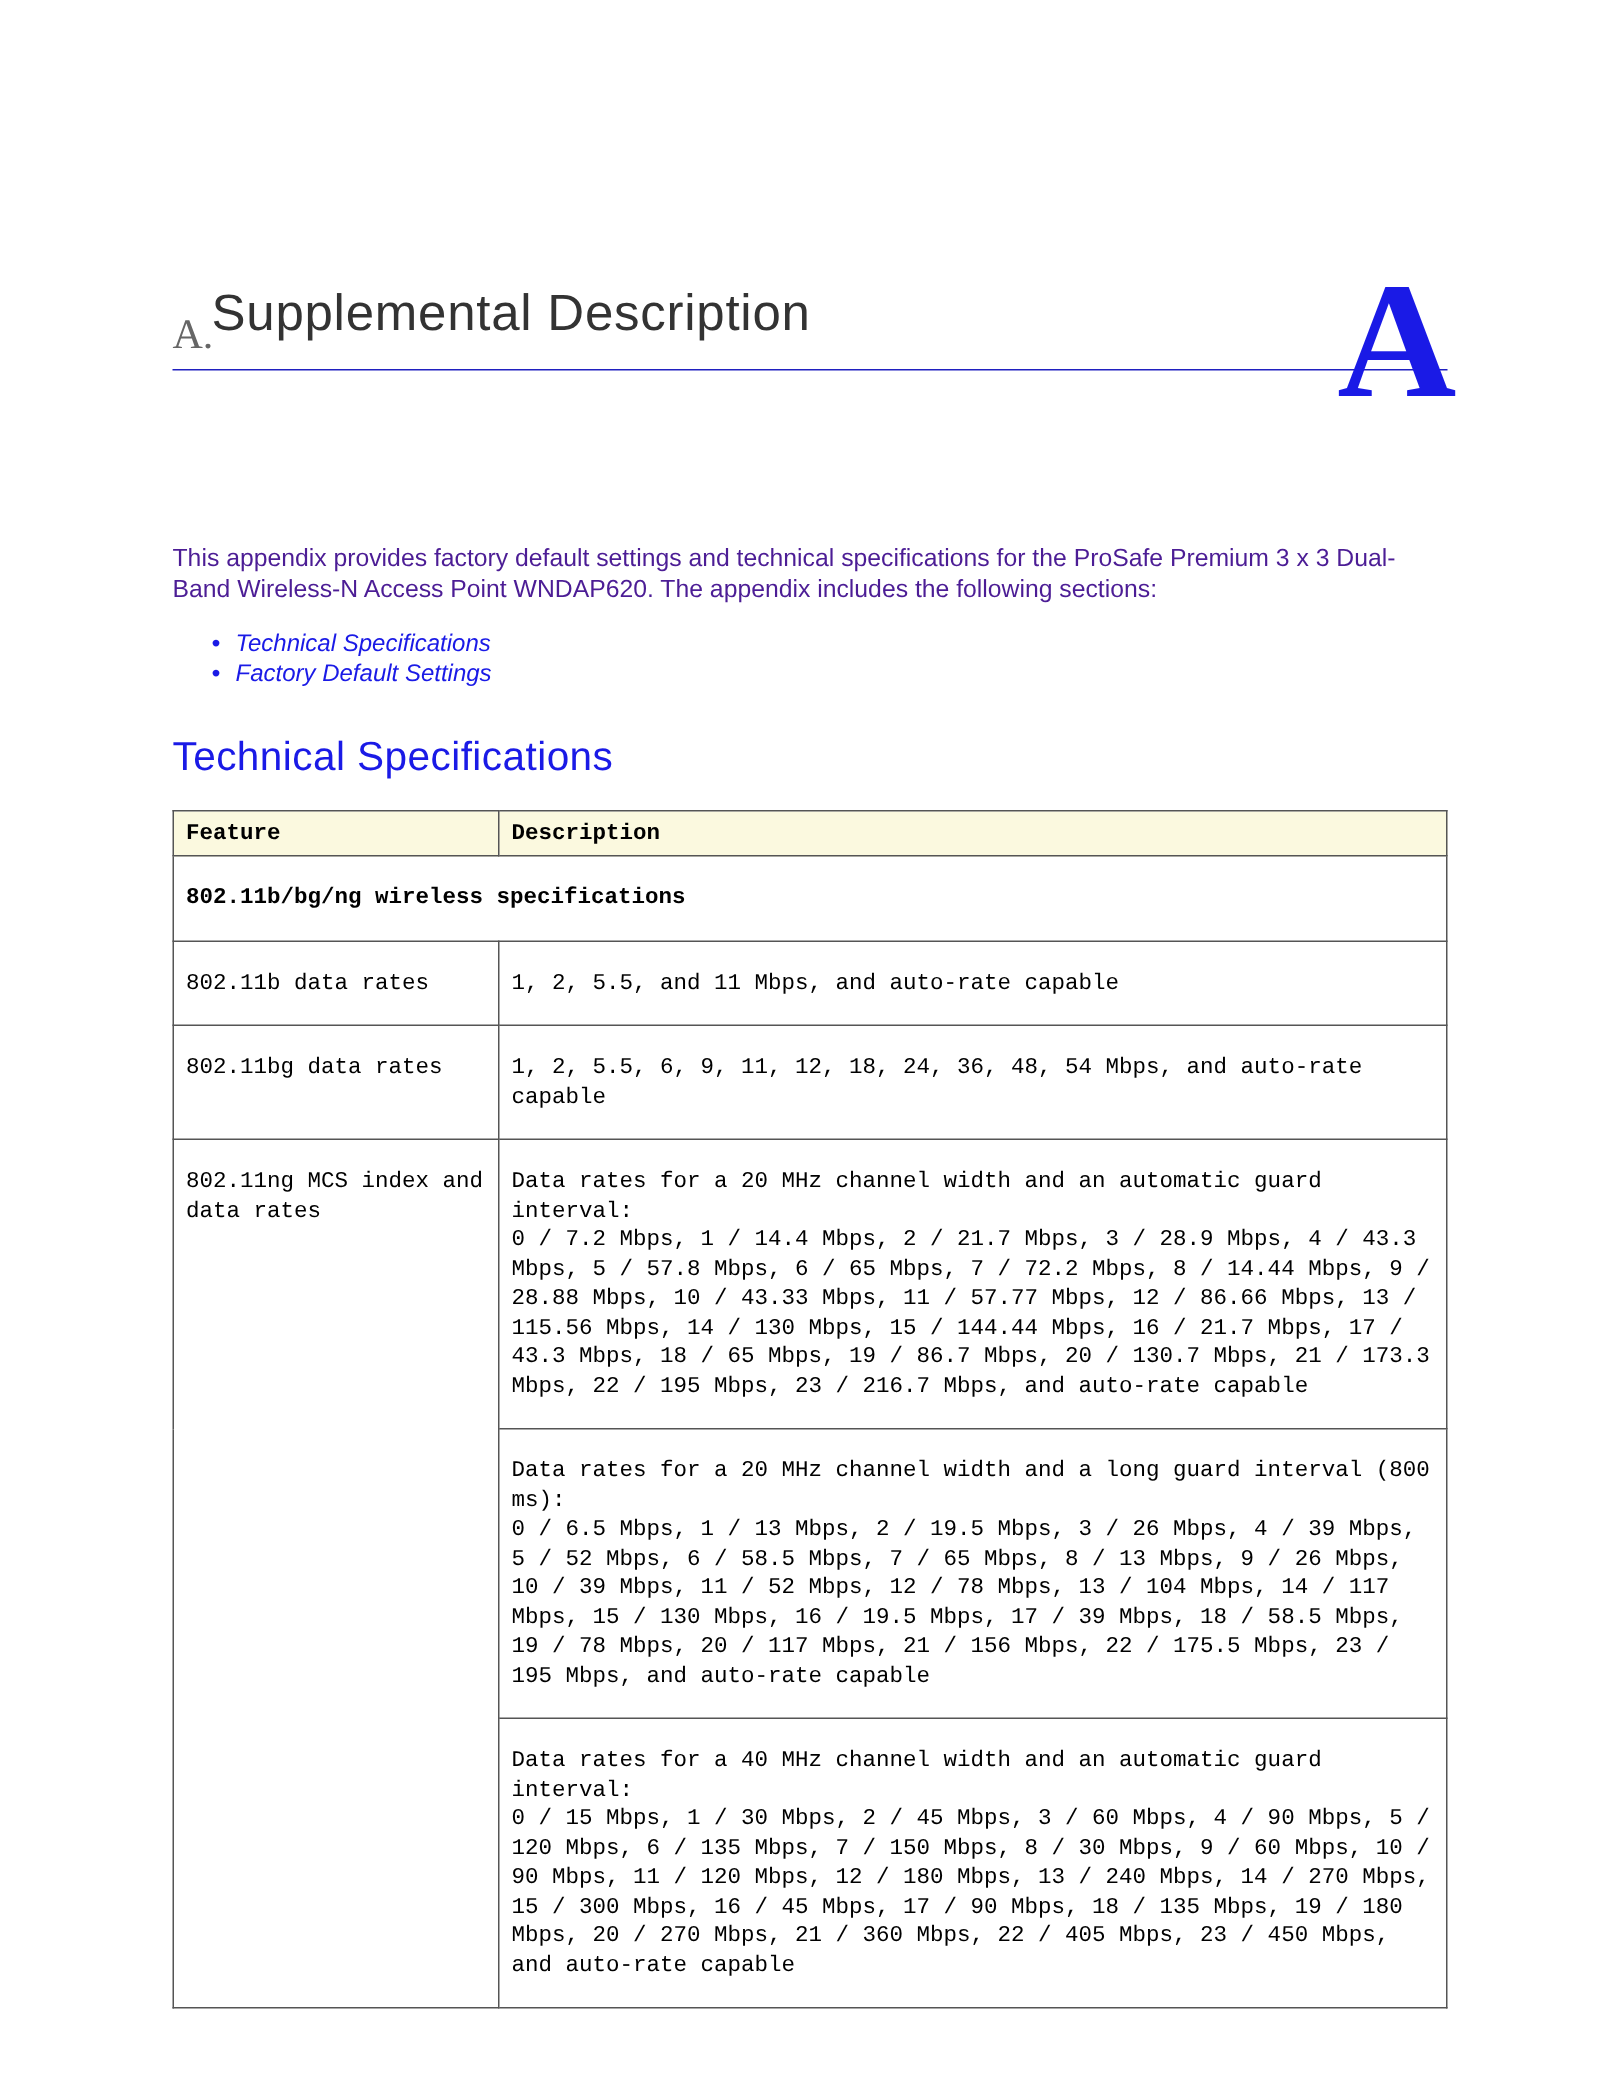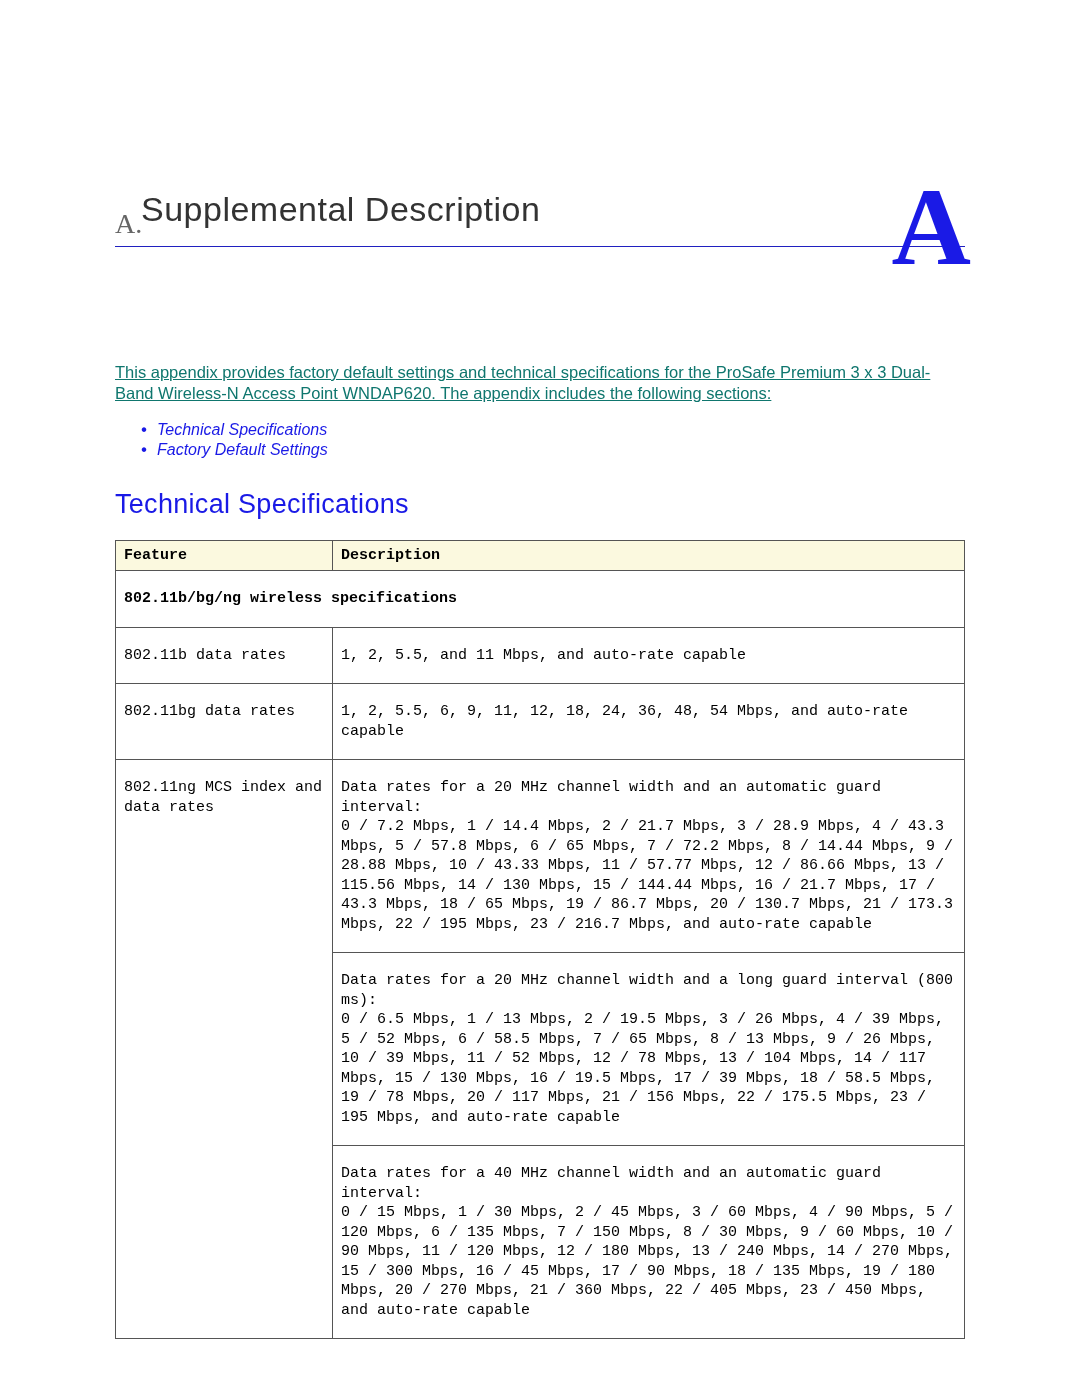--- a/index.html
+++ b/index.html
@@ -44,22 +44,21 @@
     font-family: 'Times New Roman', Times, serif;
     font-weight: bold;
     font-size: 110px;
     color: #1a1ae6;
     line-height: 1;
   }
   .intro {
     margin-top: 115px;
     font-size: 16.5px;
     line-height: 1.3;
-    color: #0f766e;
-    text-decoration: underline;
+    color: #4c1d95;
   }
   ul.links {
     margin: 10px 0 30px 0;
     padding-left: 42px;
     list-style: none;
   }
   ul.links li {
     font-style: italic;
     color: #1a1ae6;
     font-size: 16px;

